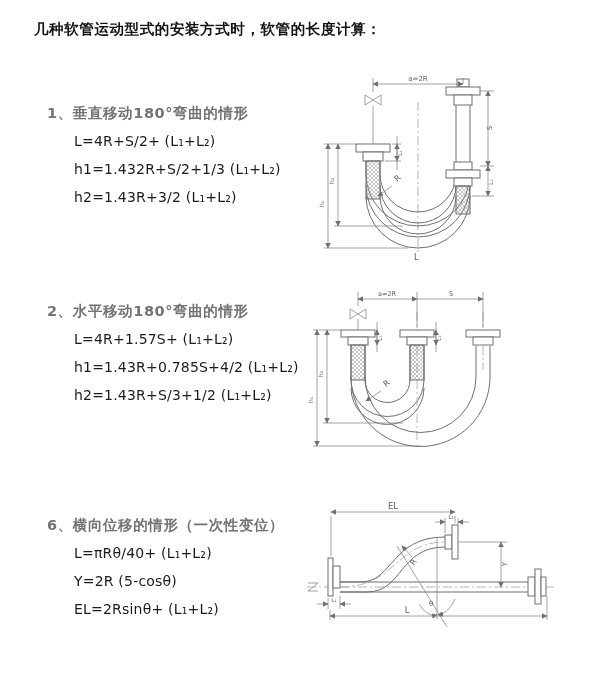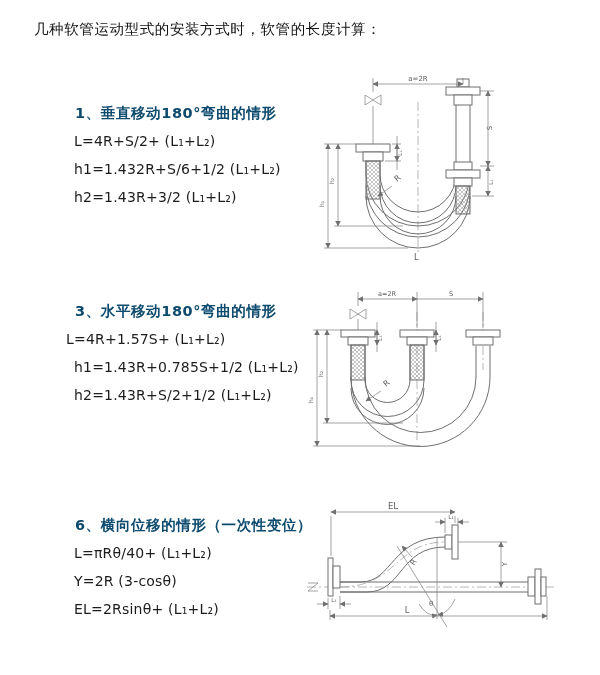--- a/index.html
+++ b/index.html
@@ -3,24 +3,24 @@
 <meta charset="utf-8">
 <style>
   html,body{margin:0;padding:0;}
   body{
     width:600px;height:675px;background:#ffffff;position:relative;
     font-family:"DejaVu Sans","Liberation Sans",sans-serif;color:#151515;
     overflow:hidden;
   }
   .title{
     position:absolute;left:34px;top:20px;
-    font-size:14.5px;font-weight:400;letter-spacing:.6px;color:#141414;
+    font-size:14.5px;font-weight:700;letter-spacing:.6px;color:#141414;
   }
   .sec-heading{
-    position:absolute;font-size:14.5px;font-weight:700;letter-spacing:.6px;color:#0c4a6e;margin-left:28px;
+    position:absolute;font-size:14.5px;font-weight:700;letter-spacing:.6px;color:#737373;
   }
   .formula{
     position:absolute;font-size:14px;color:#1c1c1c;letter-spacing:.2px;
   }
   .diagram{position:absolute;}
   svg text{
     font-family:"DejaVu Sans","Liberation Sans",sans-serif;
     fill:#5f5f5f;
   }
   .objline{stroke:#6f6f6f;stroke-width:1;fill:none;}
@@ -29,31 +29,31 @@
   .cline{stroke:#9a9a9a;stroke-width:.7;fill:none;stroke-dasharray:9 3 2 3;}
   .flange{fill:#ffffff;stroke:#6f6f6f;stroke-width:1;}
 </style>
 </head>
 <body>
 
 <div class="title">几种软管运动型式的安装方式时，软管的长度计算：</div>
 
 <div class="sec-heading" style="left:47px;top:104px">1、垂直移动180°弯曲的情形</div>
 <div class="formula" style="left:74px;top:133px">L=4R+S/2+ (L₁+L₂)</div>
-<div class="formula" style="left:74px;top:161px">h1=1.432R+S/6+1/2 (L₁+L₂)</div>
+<div class="formula" style="left:74px;top:161px">h1=1.432R+S/2+1/3 (L₁+L₂)</div>
 <div class="formula" style="left:74px;top:189px">h2=1.43R+3/2 (L₁+L₂)</div>
 
-<div class="sec-heading" style="left:47px;top:302px">3、水平移动180°弯曲的情形</div>
-<div class="formula" style="left:66px;top:331px">L=4R+1.57S+ (L₁+L₂)</div>
-<div class="formula" style="left:74px;top:359px">h1=1.43R+0.785S+1/2 (L₁+L₂)</div>
-<div class="formula" style="left:74px;top:387px">h2=1.43R+S/2+1/2 (L₁+L₂)</div>
+<div class="sec-heading" style="left:47px;top:302px">2、水平移动180°弯曲的情形</div>
+<div class="formula" style="left:74px;top:331px">L=4R+1.57S+ (L₁+L₂)</div>
+<div class="formula" style="left:74px;top:359px">h1=1.43R+0.785S+4/2 (L₁+L₂)</div>
+<div class="formula" style="left:74px;top:387px">h2=1.43R+S/3+1/2 (L₁+L₂)</div>
 
 <div class="sec-heading" style="left:47px;top:516px">6、横向位移的情形（一次性变位）</div>
 <div class="formula" style="left:74px;top:545px">L=πRθ/40+ (L₁+L₂)</div>
-<div class="formula" style="left:74px;top:573px">Y=2R (3-cosθ)</div>
+<div class="formula" style="left:74px;top:573px">Y=2R (5-cosθ)</div>
 <div class="formula" style="left:74px;top:601px">EL=2Rsinθ+ (L₁+L₂)</div>
 
 <svg class="diagram" style="left:308px;top:66px" width="285" height="200" viewBox="0 0 285 200">
   <defs>
     <pattern id="hatch1" width="4" height="4" patternUnits="userSpaceOnUse">
       <path d="M0,4 L4,0 M0,0 L4,4" stroke="#8a8a8a" stroke-width="0.5"></path>
     </pattern>
     <marker id="ar1" viewBox="0 0 10 10" refX="9" refY="5" markerWidth="8" markerHeight="8" orient="auto-start-reverse">
       <path d="M0,0 L10,5 L0,10 z" fill="#707070"></path>
     </marker>

